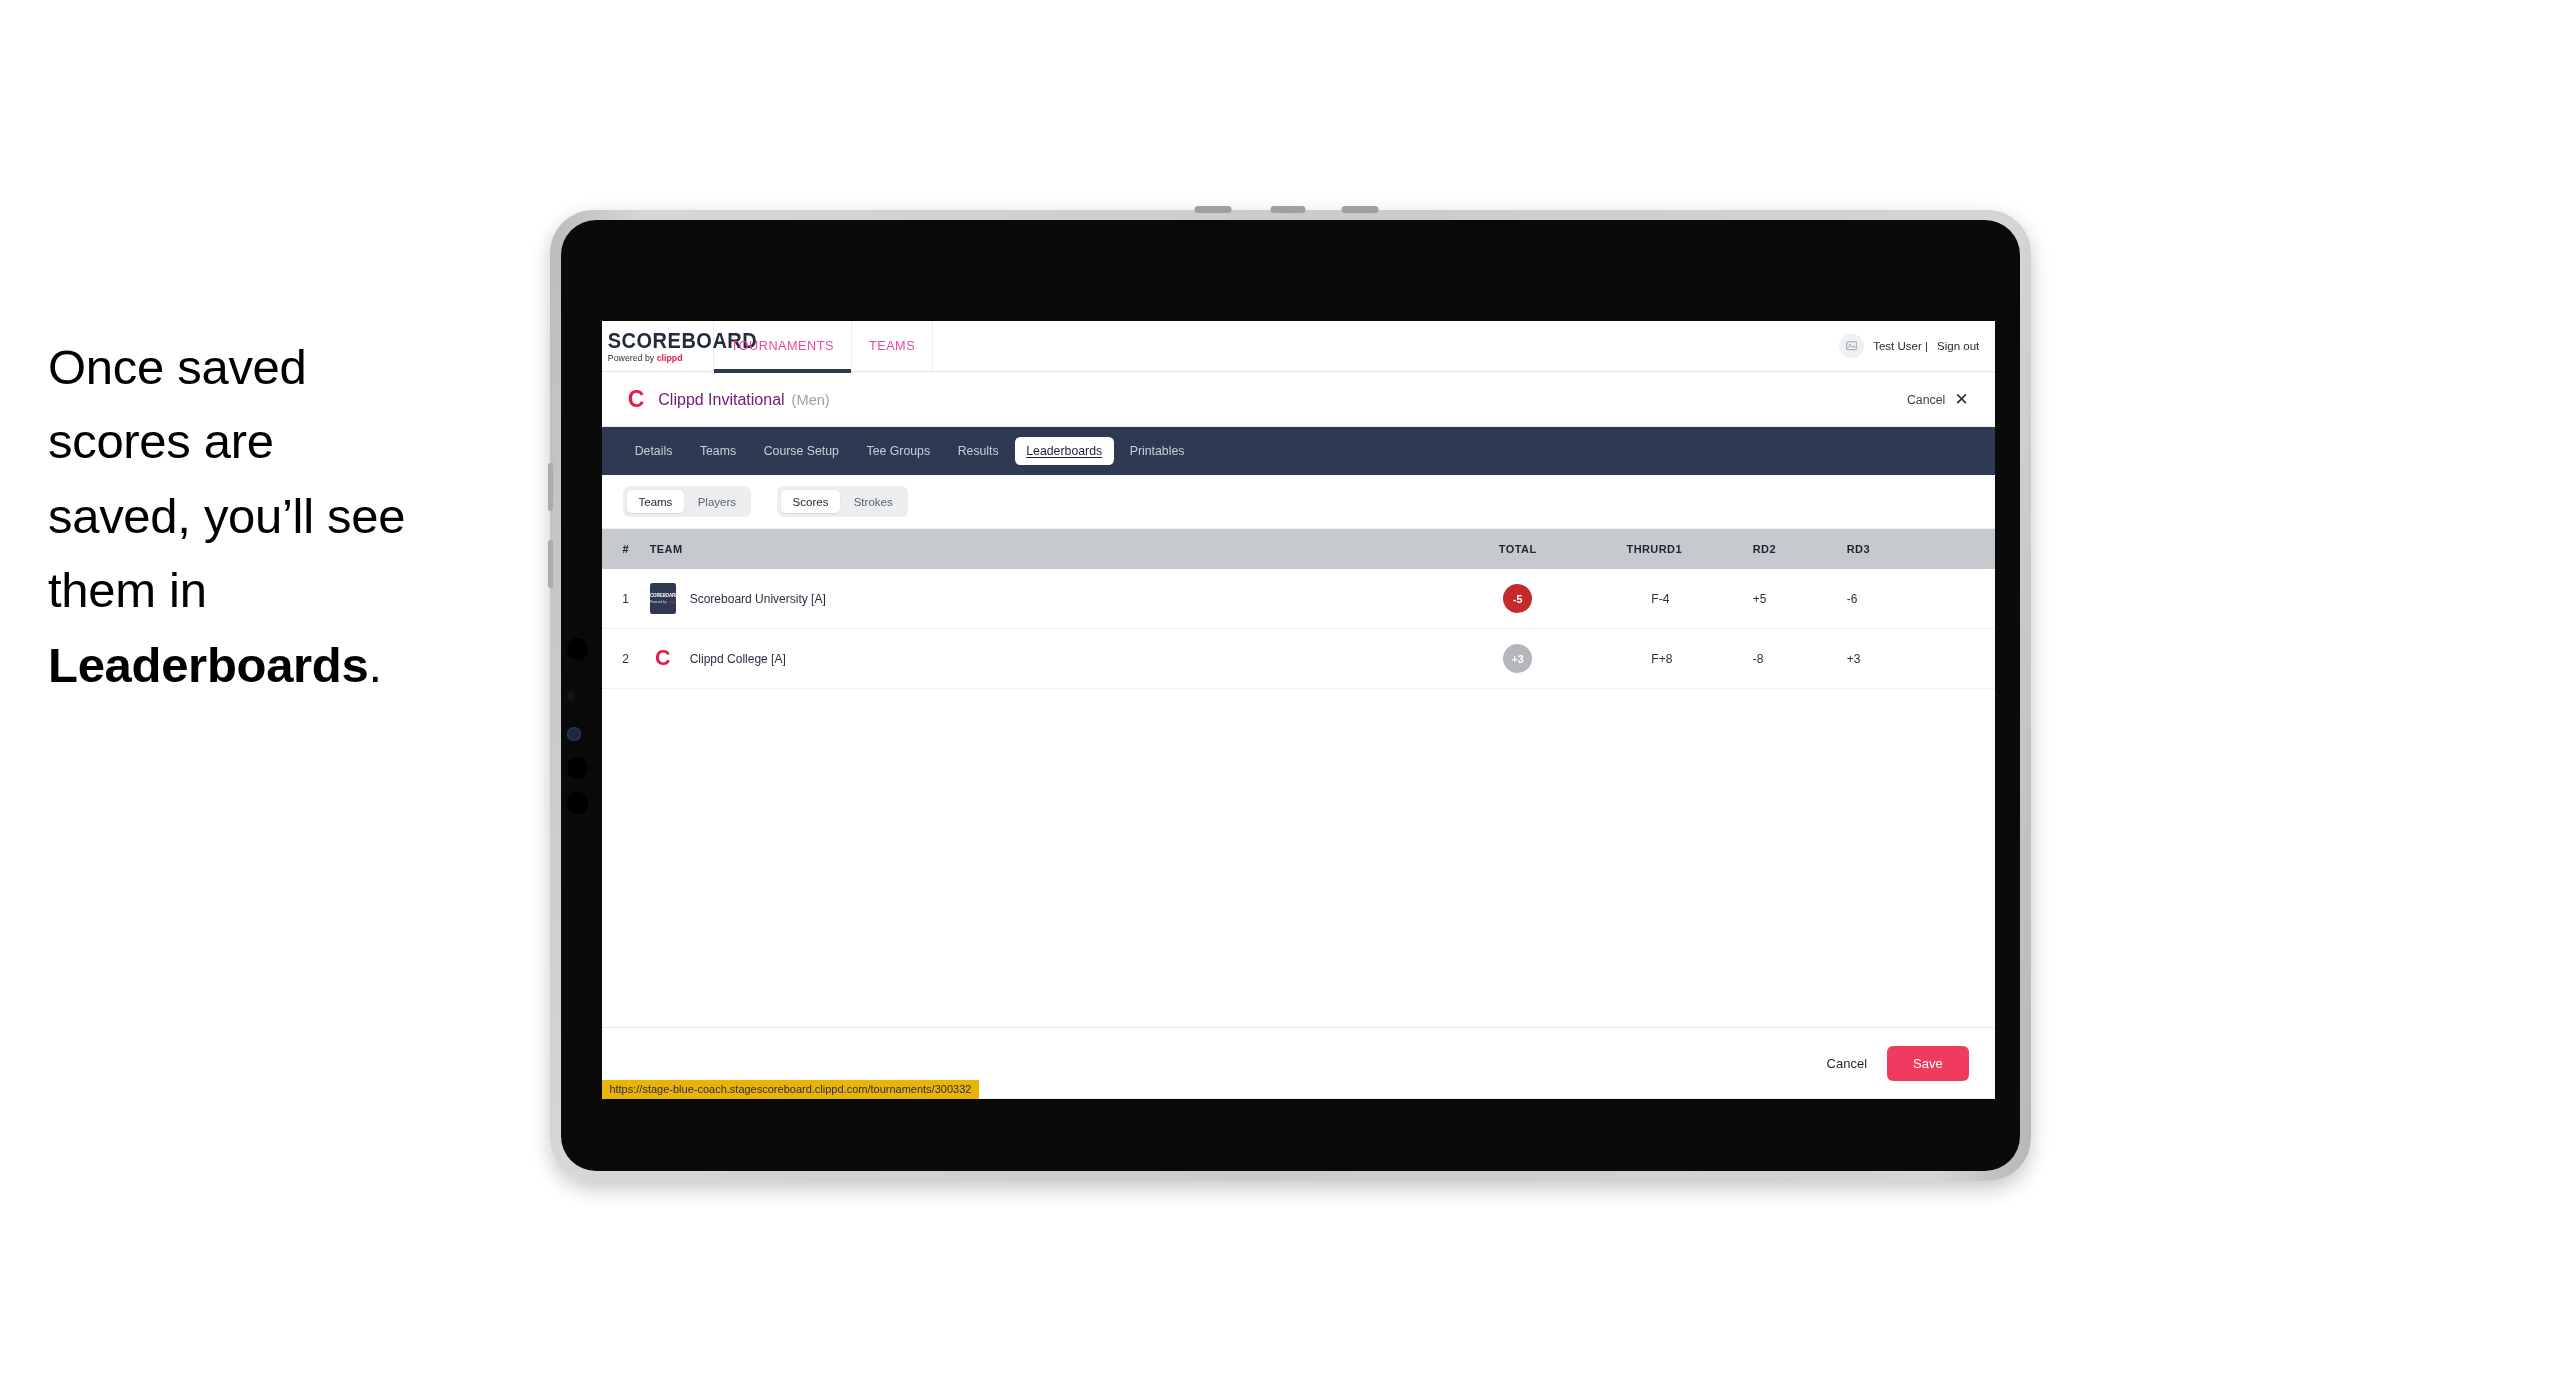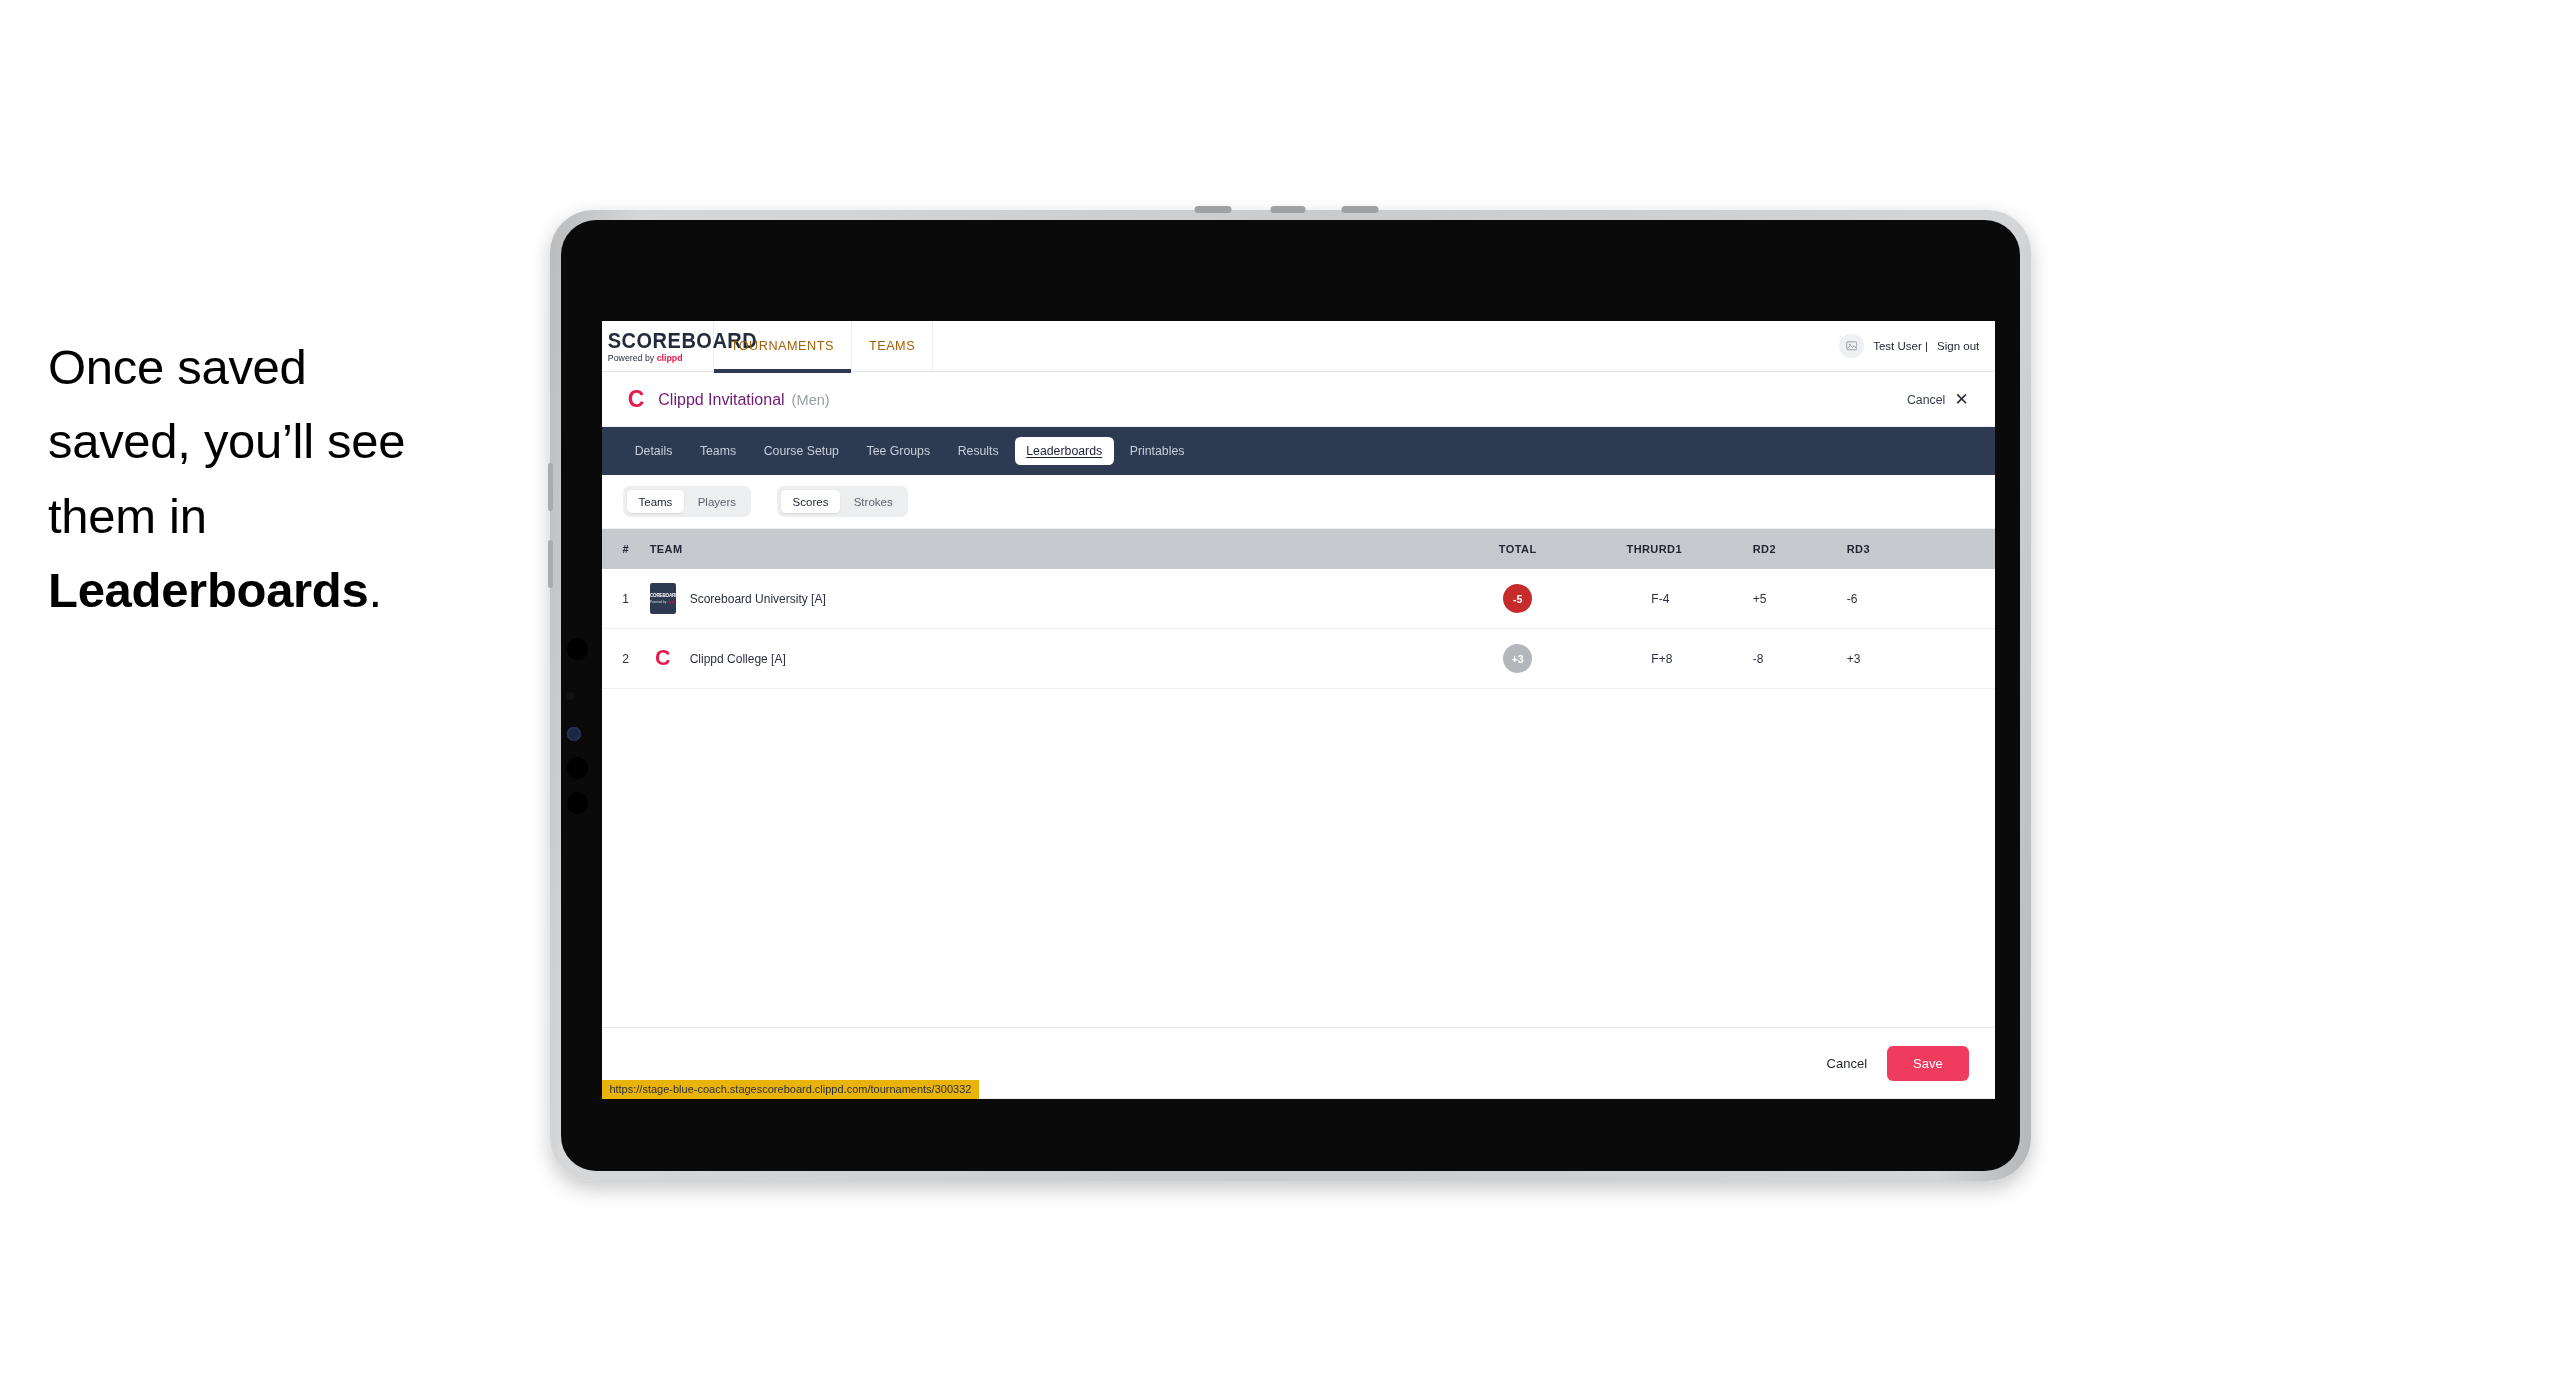--- a/index.html
+++ b/index.html
@@ -140,21 +140,21 @@
     line-height: 1;
   }
   #brand-sub .clippd { color: #e8194b; font-weight: bold; }
 
   .appnav-tab {
     display: flex;
     align-items: center;
     padding: 0 17px;
     font-size: 12.7px;
     letter-spacing: 0.5px;
-    color: #a16207;
+    color: #ec4899;
     border-right: 0.8px solid #eceef0;
     position: relative;
     cursor: pointer;
     text-align: center;
   }
   .appnav-tab.active::after {
     content: "";
     position: absolute;
     left: 0; right: 0; bottom: -1.5px;
     height: 3.1px;
@@ -376,20 +376,21 @@
     white-space: nowrap;
   }
 </style>
 </head>
 <body>
 
 <div id="stage">
 
   <div id="caption">
     <div>Once saved</div>
+    <div>scores are</div>
     <div>saved, you’ll see</div>
     <div>them in</div>
     <div><span class="bold">Leaderboards</span><span>.</span></div>
   </div>
 
   <div id="tablet">
 
     <div id="notch-group">
       <div class="notch-dot nd1"></div>
       <div class="notch-dot nd2"></div>

